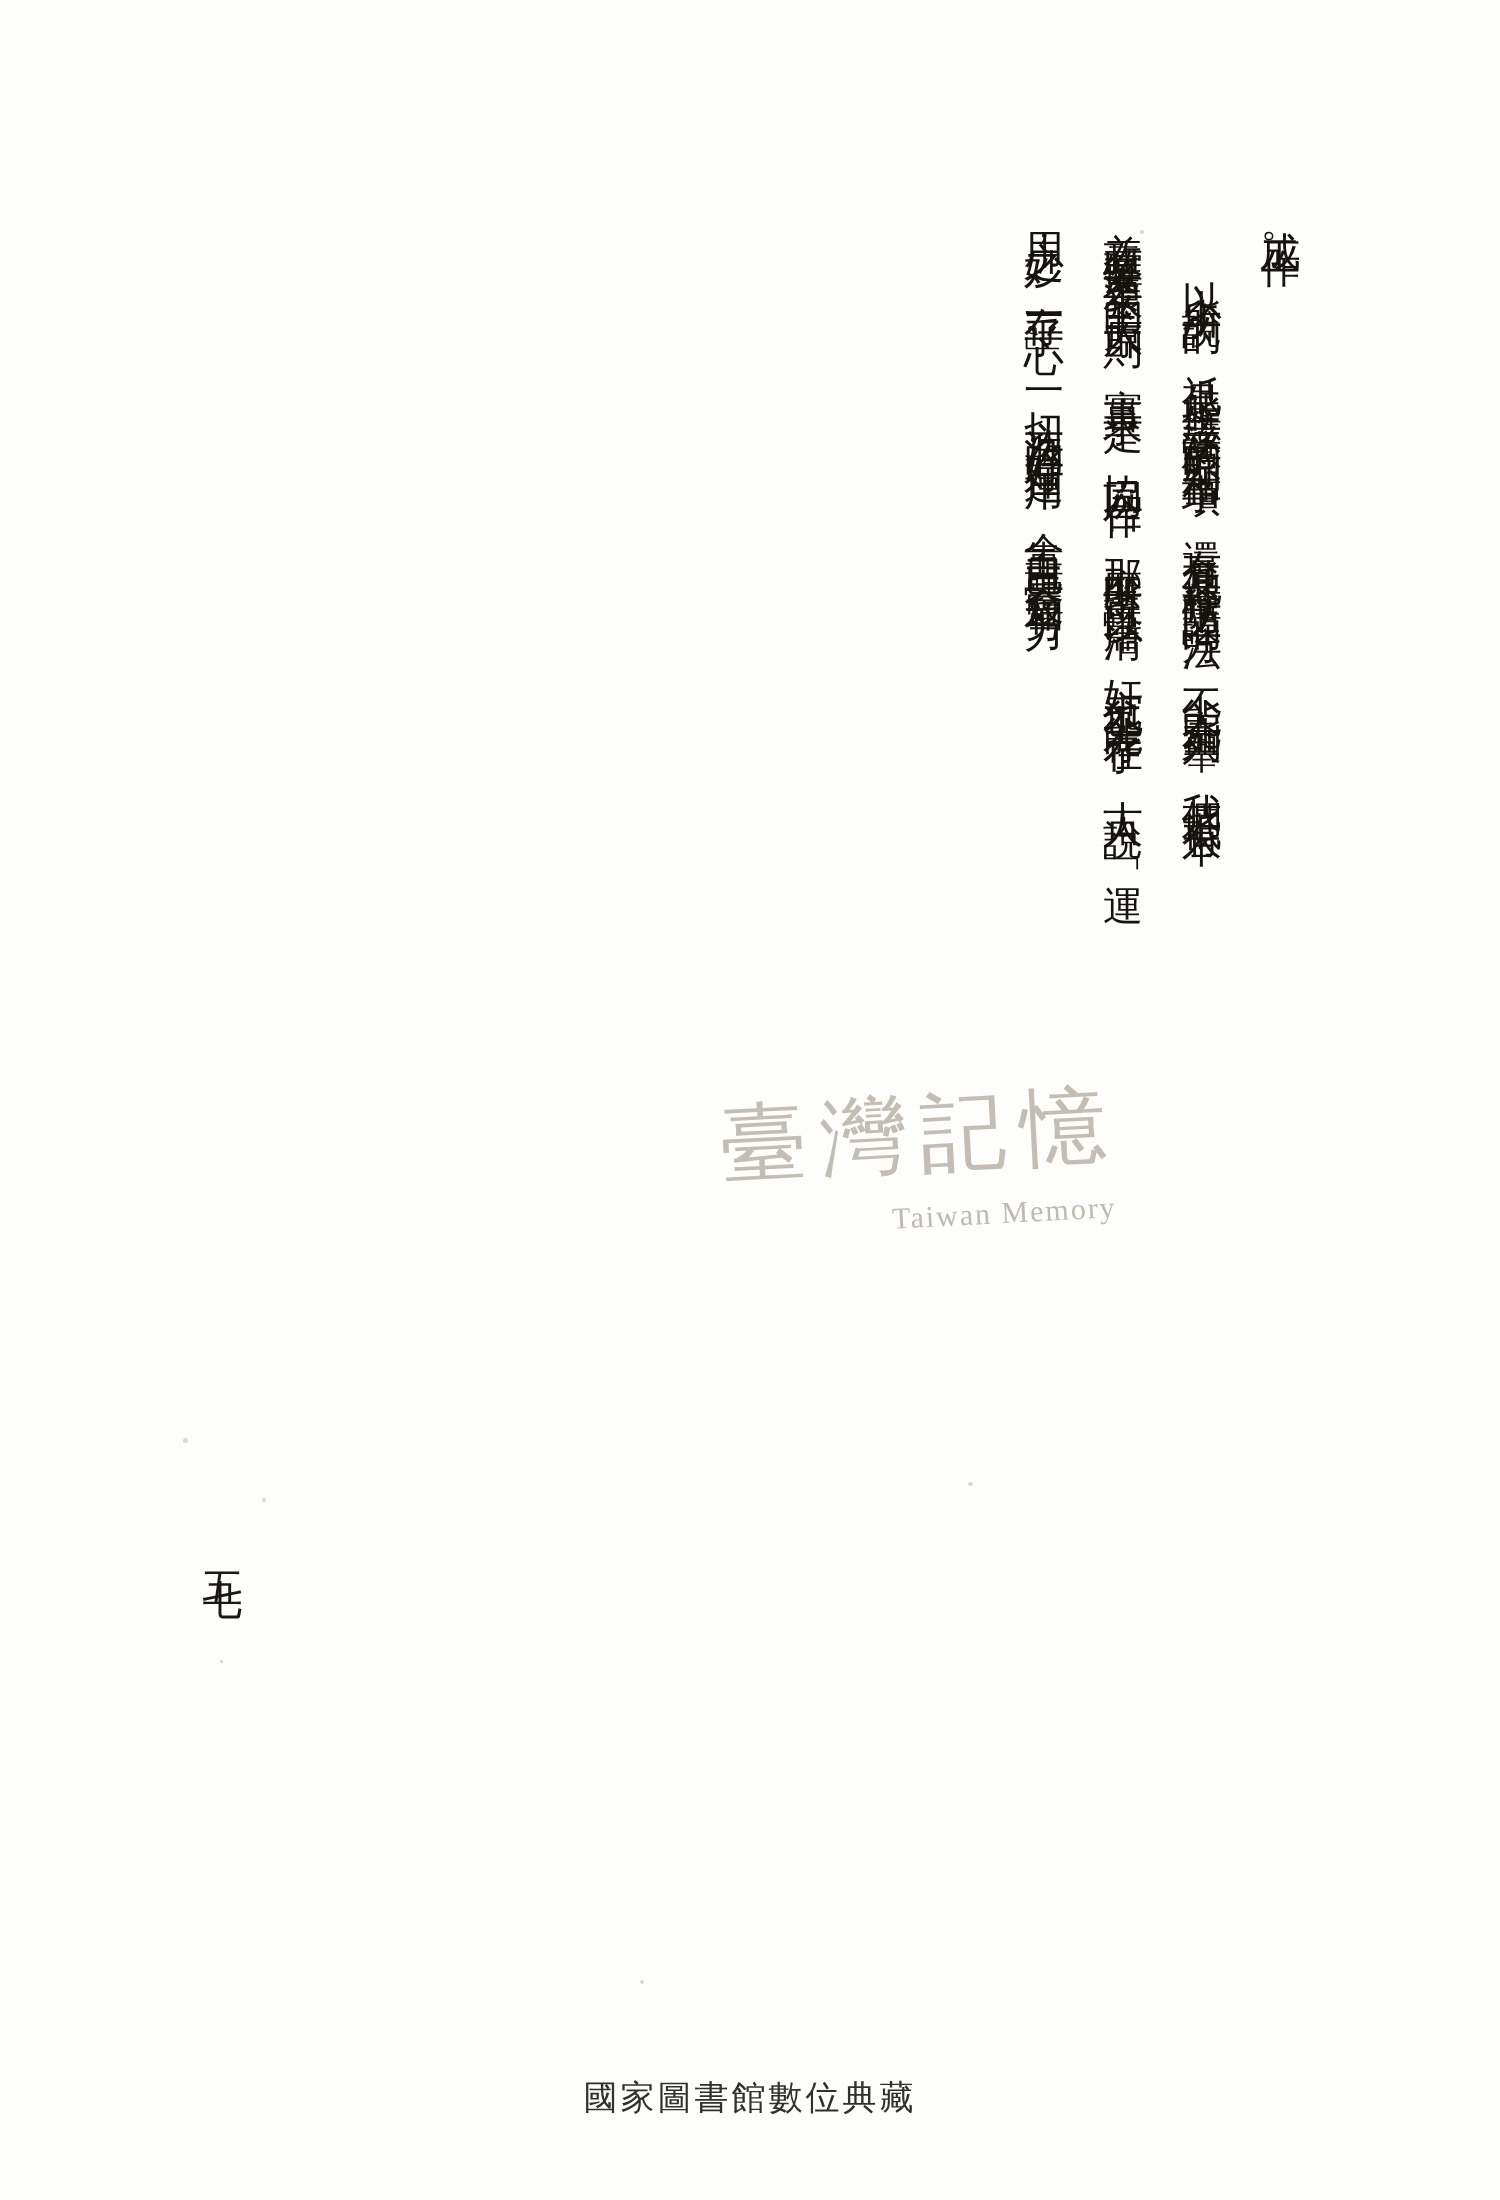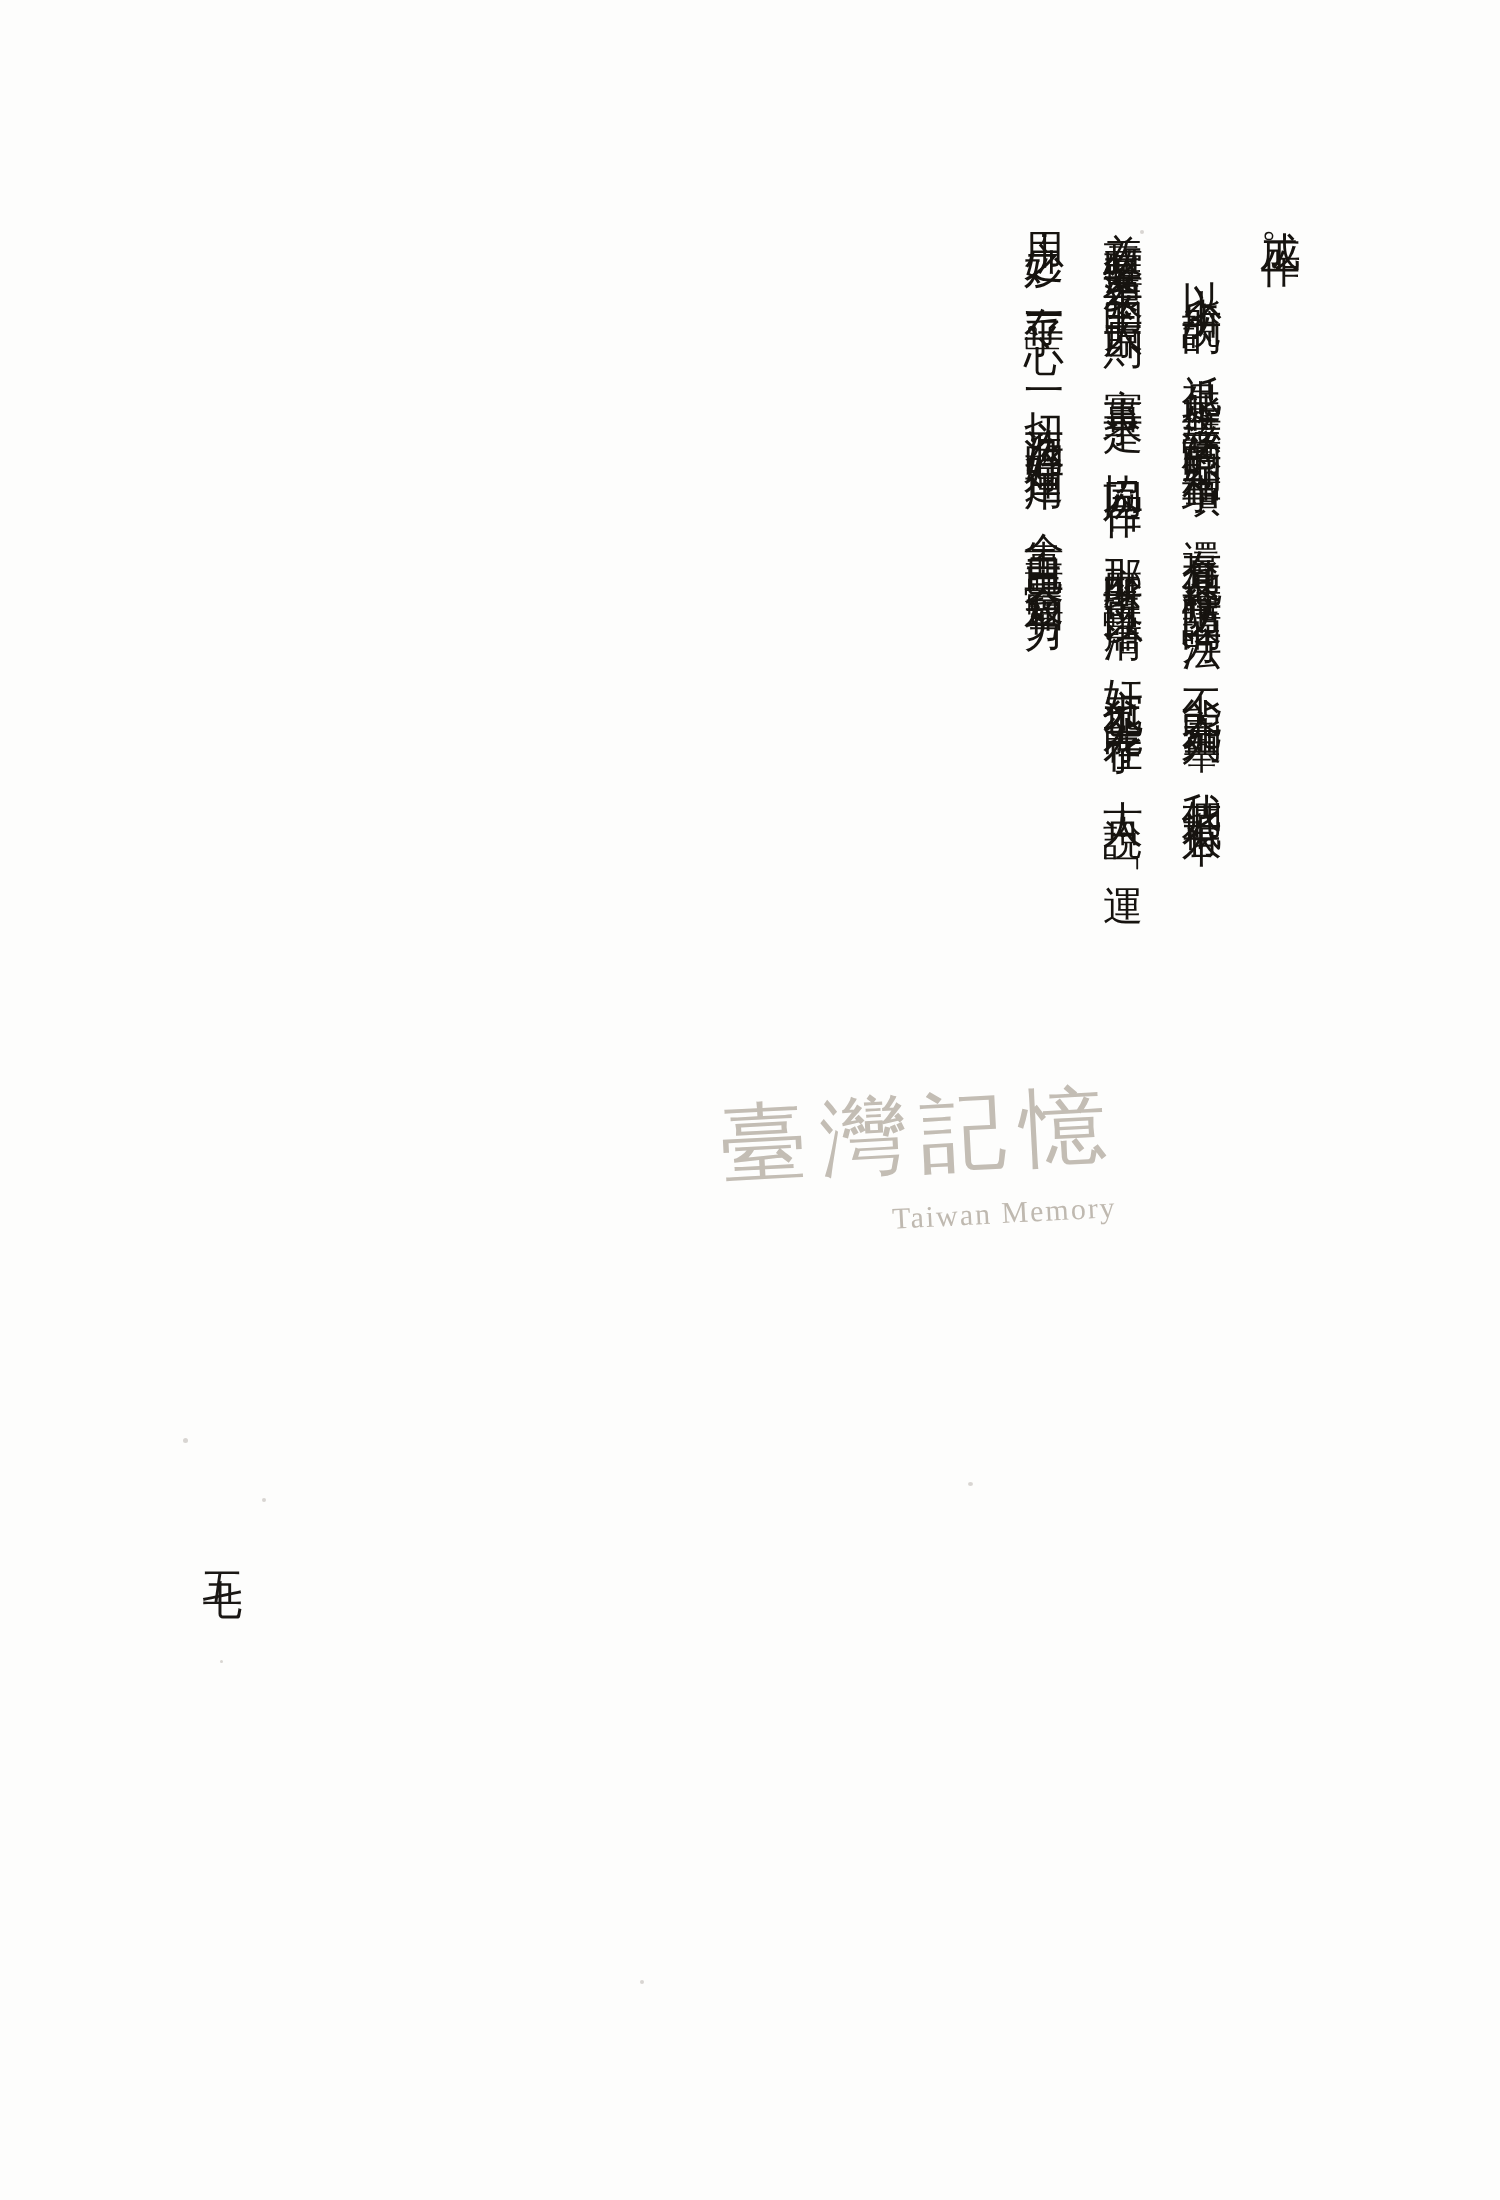--- a/index.html
+++ b/index.html
@@ -136,14 +136,15 @@
     <div class="vcol col-4">用之妙，存乎一心」。一切方法的好好運用，全靠自已去體會和努力。</div>
   </div>
 
   <div class="page-number">五七</div>
 
   <div class="watermark">
     <div class="wm-cn">臺灣記憶</div>
     <div class="wm-en">Taiwan Memory</div>
   </div>
 
+  <div class="footer-credit">國家圖書館數位典藏</div>
 
 </div>
 
 </body></html>

